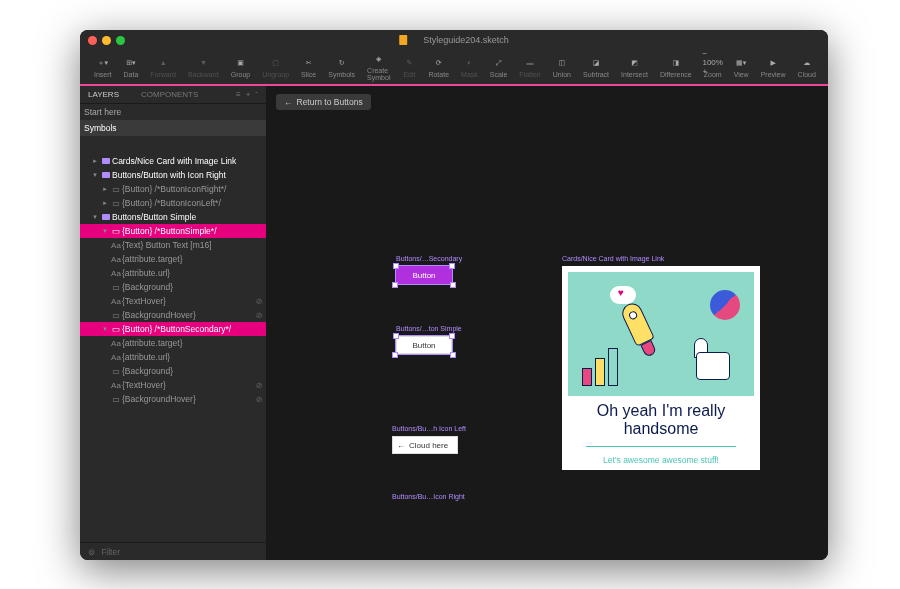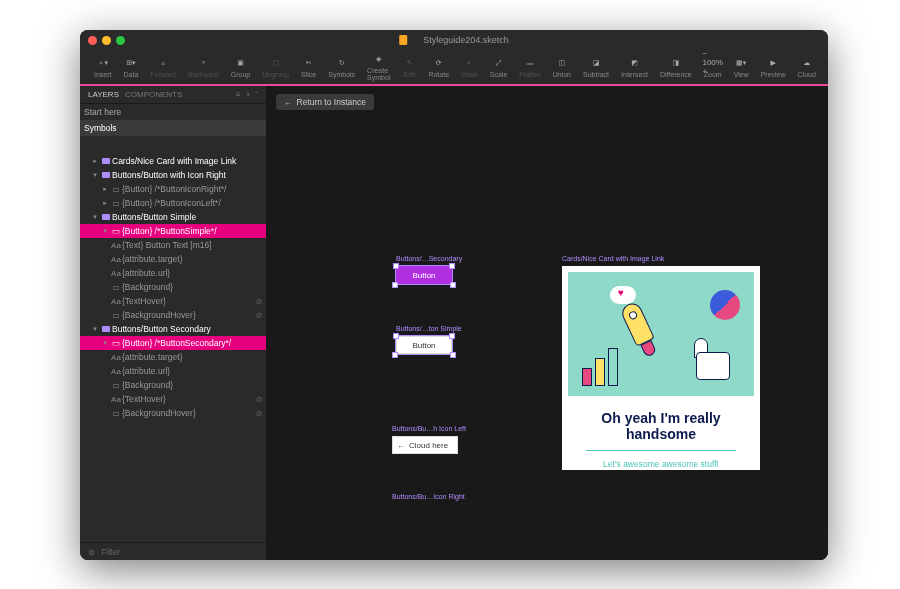--- a/index.html
+++ b/index.html
@@ -11,21 +11,21 @@
 .tred{background:#ff5f57}.tyel{background:#febc2e}.tgrn{background:#28c840}
 .titlebar .doc{position:absolute;left:50%;transform:translateX(-50%);display:flex;align-items:flex-start;gap:16px}
 .docicon{width:8px;height:10px;background:#f5a623;border-radius:1px}
 .toolbar{height:36px;background:#2a2a2a;border-bottom:2px solid #ec4899;display:flex;align-items:center;padding:0 8px;font-size:7px;color:#888}
 .tbgrp{display:flex;flex-direction:column;align-items:center;gap:2px;padding:0 6px}
 .tbgrp .ic{width:14px;height:12px;display:flex;align-items:center;justify-content:center;color:#aaa}
 .tbgrp.dim{opacity:.4}
 .tbspacer{flex:1}
 .body{flex:1;display:flex;overflow:hidden}
 .sidebar{width:186px;background:#2a2a2a;display:flex;flex-direction:column;font-size:8.5px;color:#ccc}
-.sbtabs{display:flex;align-items:center;padding:4px 8px;gap:6px;font-size:8px;color:#777;border-bottom:1px solid #1a1a1a}
+.sbtabs{display:flex;align-items:center;padding:4px 8px;gap:22px;font-size:8px;color:#777;border-bottom:1px solid #1a1a1a}
 .sbtabs .act{color:#ccc}
 .sbtabs .rt{margin-left:auto;display:flex;gap:5px;align-items:center}
 .sbpages .pg{padding:3px 4px;color:#aaa}
 .sbpages .pg.sel{background:#3a3a3a;color:#fff}
 .layerlist{flex:1;overflow:auto;padding-top:18px}
 .lyr{display:flex;align-items:center;padding:2px 0;height:14px;white-space:nowrap}
 .lyr .tog{width:10px;text-align:center;color:#888;font-size:7px}
 .lyr .tic{width:12px;display:flex;justify-content:center}
 .lyr .tx{flex:1;overflow:hidden;text-overflow:ellipsis}
 .lyr .eye{width:14px;text-align:center;color:#666;font-size:8px}
@@ -58,21 +58,21 @@
 .cardimg .rocket{position:absolute;left:56px;top:26px;width:30px;height:60px;transform:rotate(-25deg)}
 .cardimg .rocket .rbody{width:20px;height:42px;background:#ffe066;border-radius:10px 10px 4px 4px;position:absolute;left:5px;top:4px;border:1.5px solid #0b1b4d}
 .cardimg .rocket .rwin{width:8px;height:8px;border-radius:50%;background:#fff;border:1.5px solid #0b1b4d;position:absolute;left:11px;top:12px}
 .cardimg .rocket .flame{position:absolute;left:9px;top:46px;width:12px;height:14px;background:#e64980;border-radius:0 0 6px 6px;border:1.5px solid #0b1b4d}
 .cardimg .thumb{position:absolute;right:24px;bottom:10px;width:50px;height:50px}
 .cardimg .thumb .tpalm{width:34px;height:28px;background:#fff;border:1.5px solid #0b1b4d;border-radius:4px;position:absolute;right:0;bottom:6px}
 .cardimg .thumb .tup{width:14px;height:20px;background:#fff;border:1.5px solid #0b1b4d;border-radius:7px 7px 0 0;position:absolute;right:22px;bottom:28px}
 .cardimg .bars{position:absolute;left:14px;bottom:10px;display:flex;gap:3px;align-items:flex-end}
 .cardimg .bars div{width:10px;border:1.5px solid #0b1b4d}
 .cardimg .bars .b1{height:18px;background:#e64980}.cardimg .bars .b2{height:28px;background:#ffe066}.cardimg .bars .b3{height:38px;background:#8fd9c9}
-.cardtitle{font-size:14px;font-weight:700;color:#0b1b4d;text-align:center;margin-top:14px}
+.cardtitle{font-size:16px;font-weight:400;color:#0b1b4d;text-align:center;margin-top:6px}
 .carddiv{height:1px;background:#4dc4b5;margin:8px 18px}
 .cardsub{font-size:8.5px;color:#4dc4b5;text-align:center}
 svg{width:10px;height:10px}
 </style>
 </head>
 <body>
 
 <div class="window">
 
   <div class="titlebar">
@@ -276,29 +276,20 @@
             <span class="tx">{TextHover}</span>
             <span class="eye">⊘</span>
           </div>
         <div class="lyr sub ind2">
             <span class="tog"></span>
             <span class="tic">▭</span>
             <span class="tx">{BackgroundHover}</span>
             <span class="eye">⊘</span>
           </div>
 
-        <div class="lyr hdr ind1">
-            <span class="tog">▾</span>
-            <span class="tic">
-              <svg viewBox="0 0 10 10">
-                <rect x="1" y="2" width="8" height="6" rx="1"></rect>
-              </svg>
-            </span>
-            <span class="tx">Buttons/Button Secondary</span>
-          </div>
         <div class="lyr sym ind2">
             <span class="tog">▾</span>
             <span class="tic">▭</span>
             <span class="tx">{Button} /*ButtonSecondary*/</span>
           </div>
         <div class="lyr sub ind2">
             <span class="tog"></span>
             <span class="tic">Aa</span>
             <span class="tx">{attribute.target}</span>
           </div>
@@ -328,21 +319,21 @@
 
       <div class="sbfoot">
         <span>⊚</span>
         <span>Filter</span>
       </div>
     </div>
 
     <div class="canvas">
       <div class="retbtn">
         <span>←</span>
-        <span>Return to Instance</span>
+        <span>Return to Buttons</span>
       </div>
 
       <div class="art" style="left:130px;top:180px">
         <div class="artlbl">Buttons/…Secondary</div>
         <div class="btnart btn-purple">
             <span>Button</span>
           </div>
         <div class="selhandles"></div>
           <div class="sh2"></div>
       </div>

